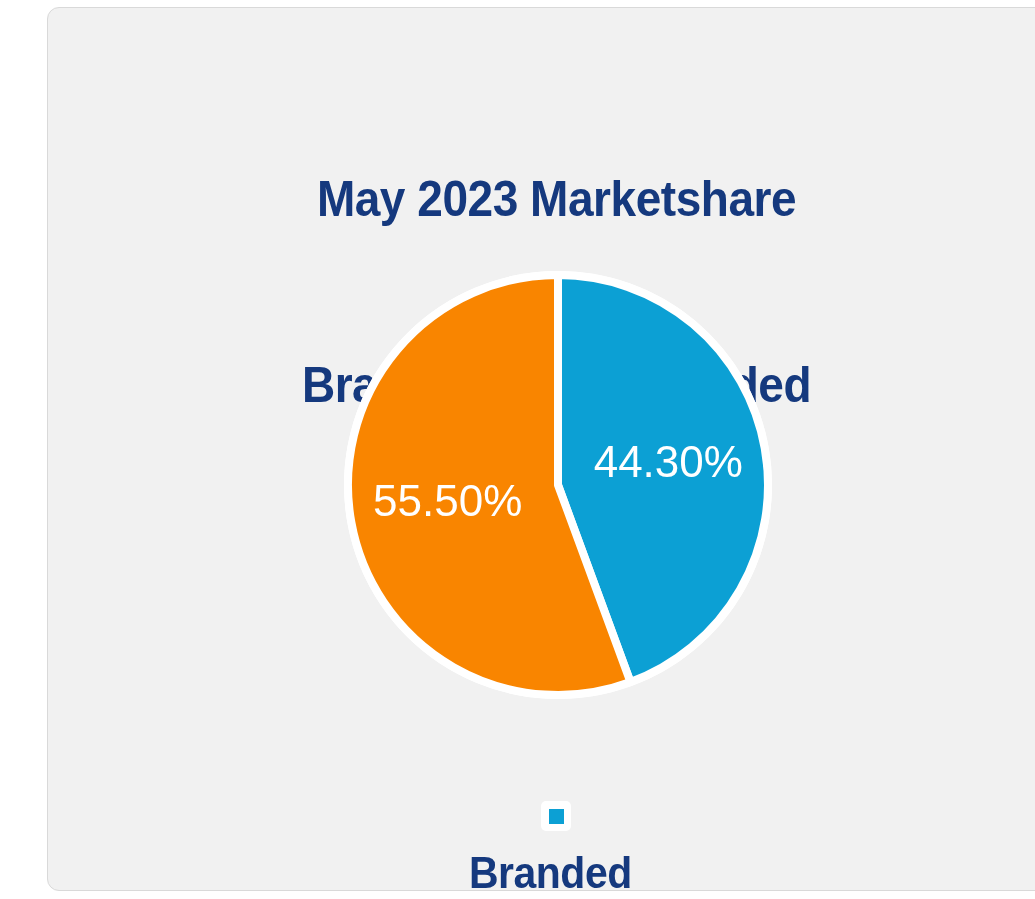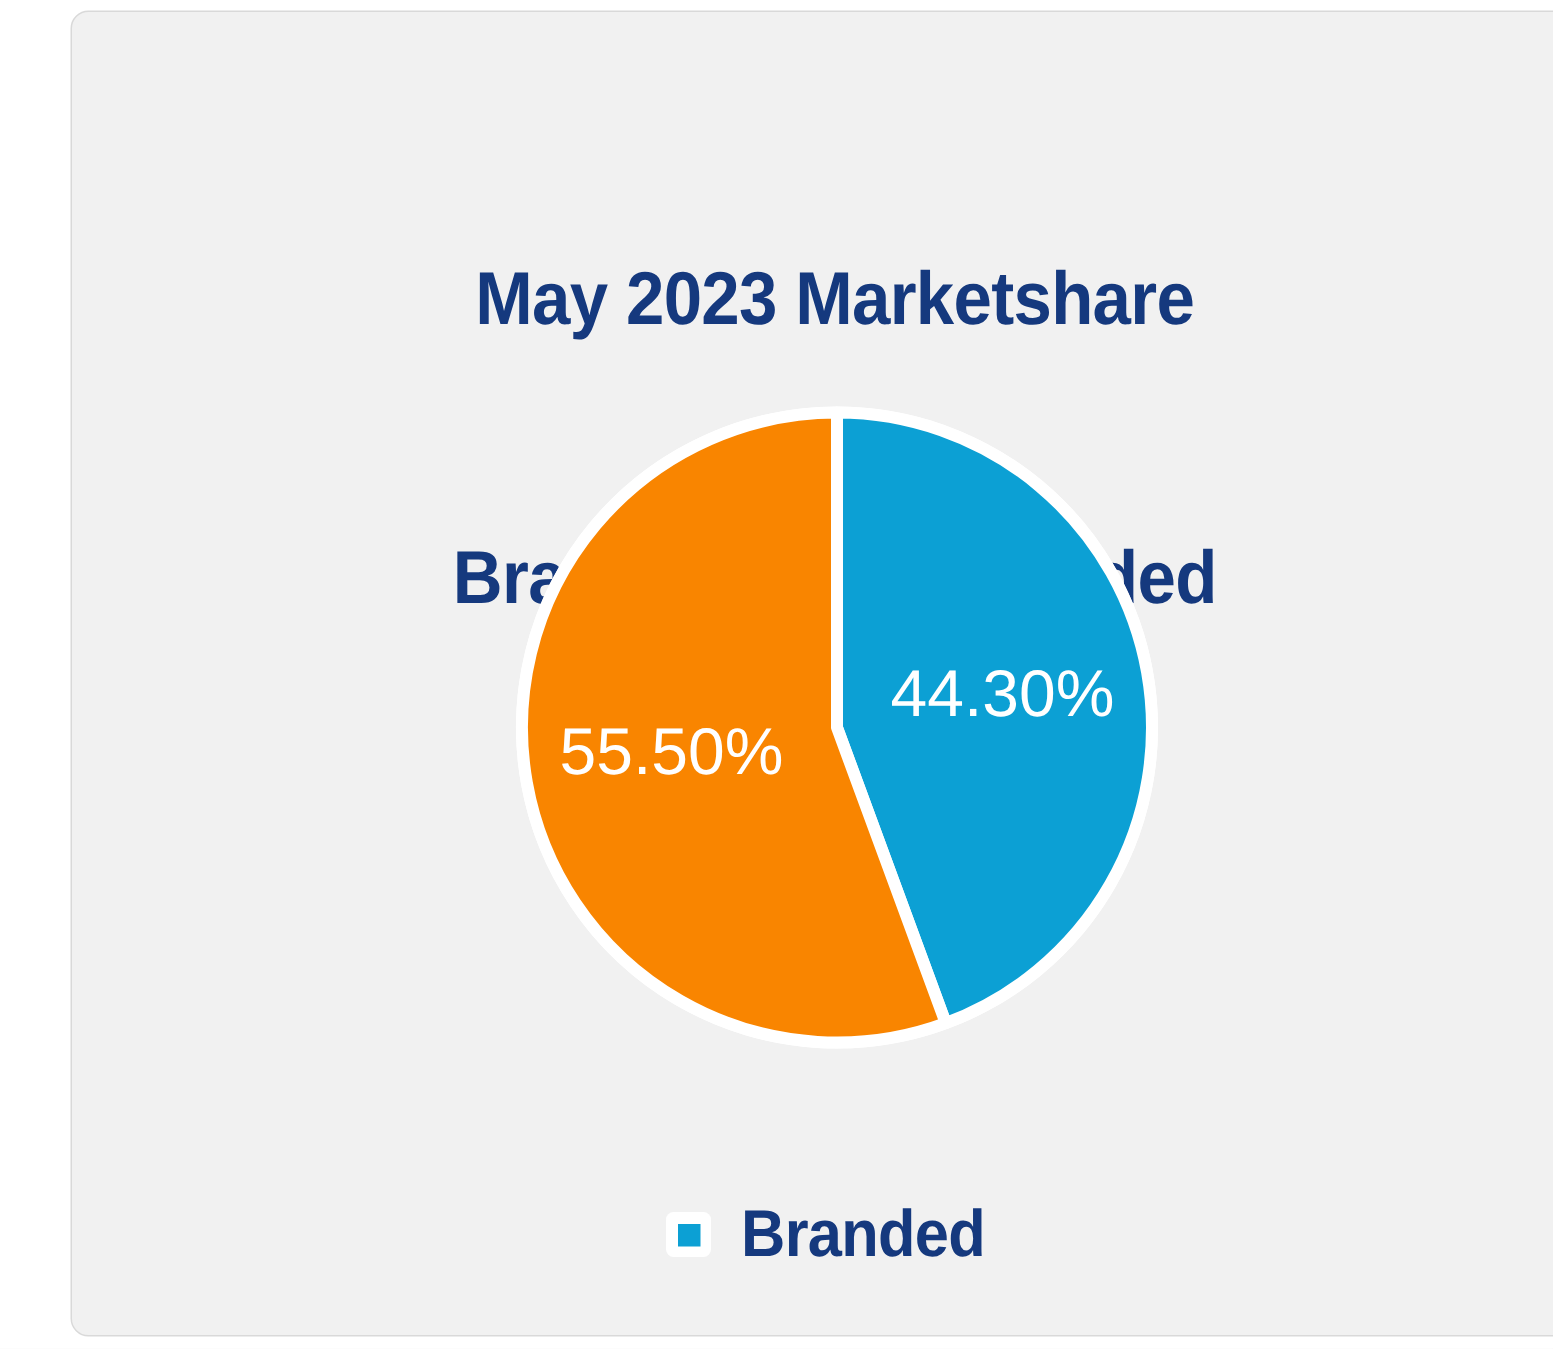--- a/index.html
+++ b/index.html
@@ -76,20 +76,21 @@
     width: 100%;
     display: flex;
     justify-content: center;
     align-items: center;
     gap: 42px;
   }
   .legend-item {
     display: flex;
     align-items: center;
     gap: 20px;
+    flex-direction: column;
   }
   .legend-chip {
     width: 30px;
     height: 30px;
     background: #ffffff;
     border-radius: 5px;
     display: flex;
     align-items: center;
     justify-content: center;
     flex: 0 0 auto;

